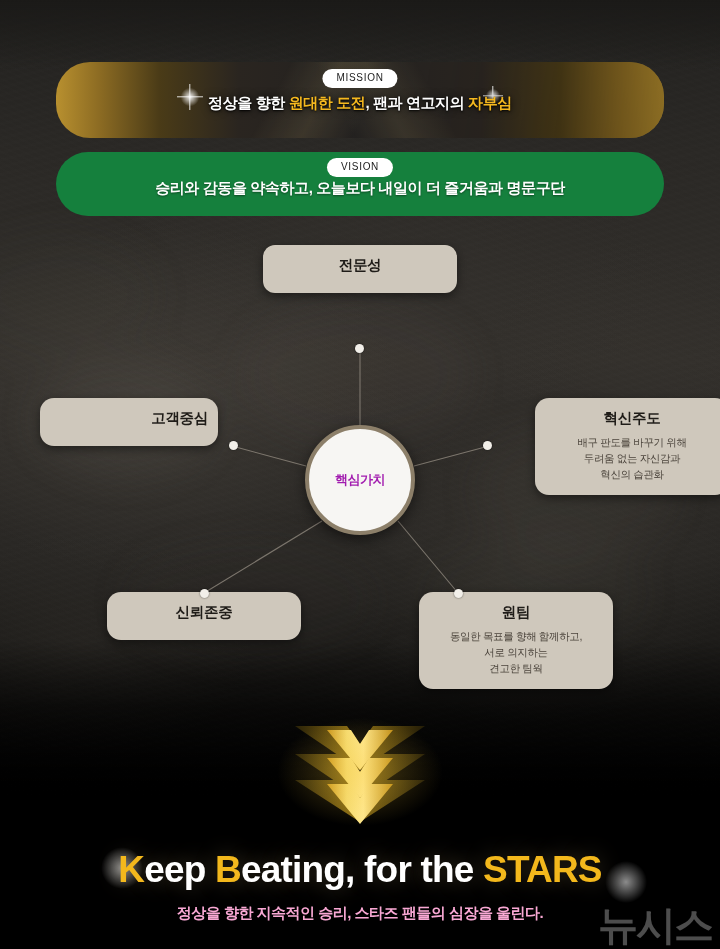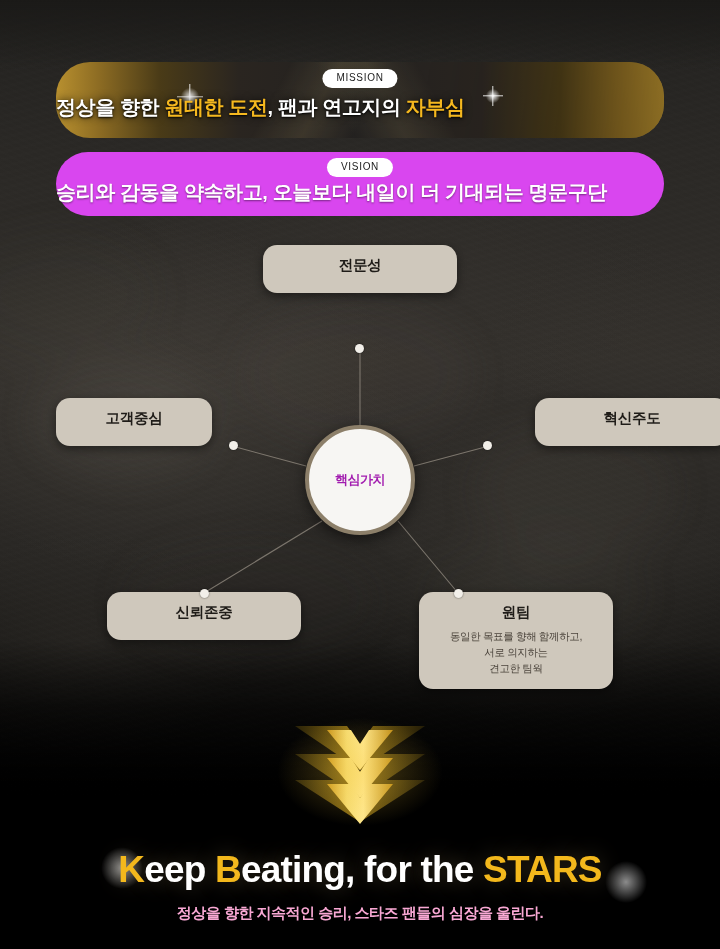--- a/index.html
+++ b/index.html
@@ -78,43 +78,43 @@
     background:
       linear-gradient(118deg, rgba(255,225,140,0.00) 36%, rgba(255,225,140,0.10) 44%, rgba(255,225,140,0.00) 52%),
       linear-gradient(62deg, rgba(255,225,140,0.00) 46%, rgba(255,225,140,0.09) 54%, rgba(255,225,140,0.00) 62%),
       linear-gradient(100deg, rgba(0,0,0,0.0) 60%, rgba(0,0,0,0.25) 100%);
     border-radius: 34px;
     pointer-events: none;
   }
   .banner-vision {
     top: 152px;
     height: 64px;
-    background: #d946ef;
+    background: #15803d;
   }
   .pill {
     position: absolute;
     left: 50%;
     transform: translateX(-50%);
     background: #ffffff;
     color: #1b1b1b;
     font-size: 10px;
     font-weight: normal;
     letter-spacing: .7px;
     padding: 4px 14px 5px;
     border-radius: 11px;
     line-height: 1;
   }
   .banner-mission .pill { top: 7px; }
   .banner-vision  .pill { top: 6px; }
 
   .banner-text {
     position: absolute;
     left: 0; right: 0;
-    text-align: left;
-    font-size: 20px;
+    text-align: center;
+    font-size: 15px;
     font-weight: bold;
     color: #ffffff;
     letter-spacing: -0.4px;
     white-space: nowrap;
   }
   .banner-mission .banner-text {
     top: 32px;
     text-shadow: 0 0 9px rgba(0,0,0,.85), 0 1px 2px rgba(0,0,0,.9);
   }
   .banner-vision .banner-text {
@@ -281,45 +281,48 @@
     <div class="sparkle" style="left:121px; top:22px;"></div>
     <div class="sparkle" style="left:427px; top:24px; width:20px; height:20px;"></div>
     <div class="banner-text">
       <span>정상을 향한 </span><span class="gold">원대한 도전</span><span>, 팬과 연고지의 </span><span class="gold">자부심</span>
     </div>
   </div>
 
   <div class="banner banner-vision">
     <div class="pill">VISION</div>
     <div class="banner-text">
-      <span>승리와 감동을 약속하고, 오늘보다 내일이 더 기대되는 </span><span>명문구단</span>
+      <span>승리와 감동을 약속하고, 오늘보다 내일이 더 즐거움과 </span><span>명문구단</span>
     </div>
   </div>
 
   <svg id="diagram" viewBox="0 0 720 949" xmlns="http://www.w3.org/2000/svg">
     <g stroke="#8a8379" stroke-width="1.1" fill="none" opacity="0.85">
 
       <line x1="360" y1="425" x2="360" y2="348"></line>
       <line x1="306" y1="466" x2="232" y2="446"></line>
       <line x1="414" y1="466" x2="489" y2="446"></line>
       <line x1="322" y1="521" x2="204" y2="593"></line>
       <line x1="398" y1="521" x2="458" y2="593"></line>
     </g>
   </svg>
 
-  <div class="card" style="left:263px; top:245px; width:194px;">
+  <div class="card" style="left:263px; top:245px; width:194px;border-radius:12px;">
     <div class="card-title">전문성</div>
   </div>
 
-  <div class="card" style="left:56px; top:398px; width:156px;">
+  <div class="card" style="left:40px; top:398px; width:178px;text-align:right;">
     <div class="card-title">고객중심</div>
   </div>
 
   <div class="card" style="left:487px; top:398px; width:194px;margin-left:48px;">
     <div class="card-title">혁신주도</div>
+    <div class="card-desc">배구 판도를 바꾸기 위해
+두려움 없는 자신감과
+혁신의 습관화</div>
   </div>
 
   <div class="card" style="left:107px; top:592px; width:194px;">
     <div class="card-title">신뢰존중</div>
   </div>
 
   <div class="card" style="left:419px; top:592px; width:194px;">
     <div class="card-title">원팀</div>
     <div class="card-desc">동일한 목표를 향해 함께하고,
 서로 의지하는
@@ -367,14 +370,15 @@
     </svg>
   </div>
 
   <div class="tag-flare" style="left:92px;  top:838px;"></div>
   <div class="tag-flare" style="left:596px; top:852px;"></div>
   <div class="tagline">
     <span class="g">K</span><span>eep </span><span class="g">B</span><span>eating, for the </span><span class="g">STARS</span>
   </div>
   <div class="subtagline">정상을 향한 지속적인 승리, 스타즈 팬들의 심장을 울린다.</div>
 
+  <div class="watermark">뉴시스</div>
 
 </div>
 
 </body></html>

